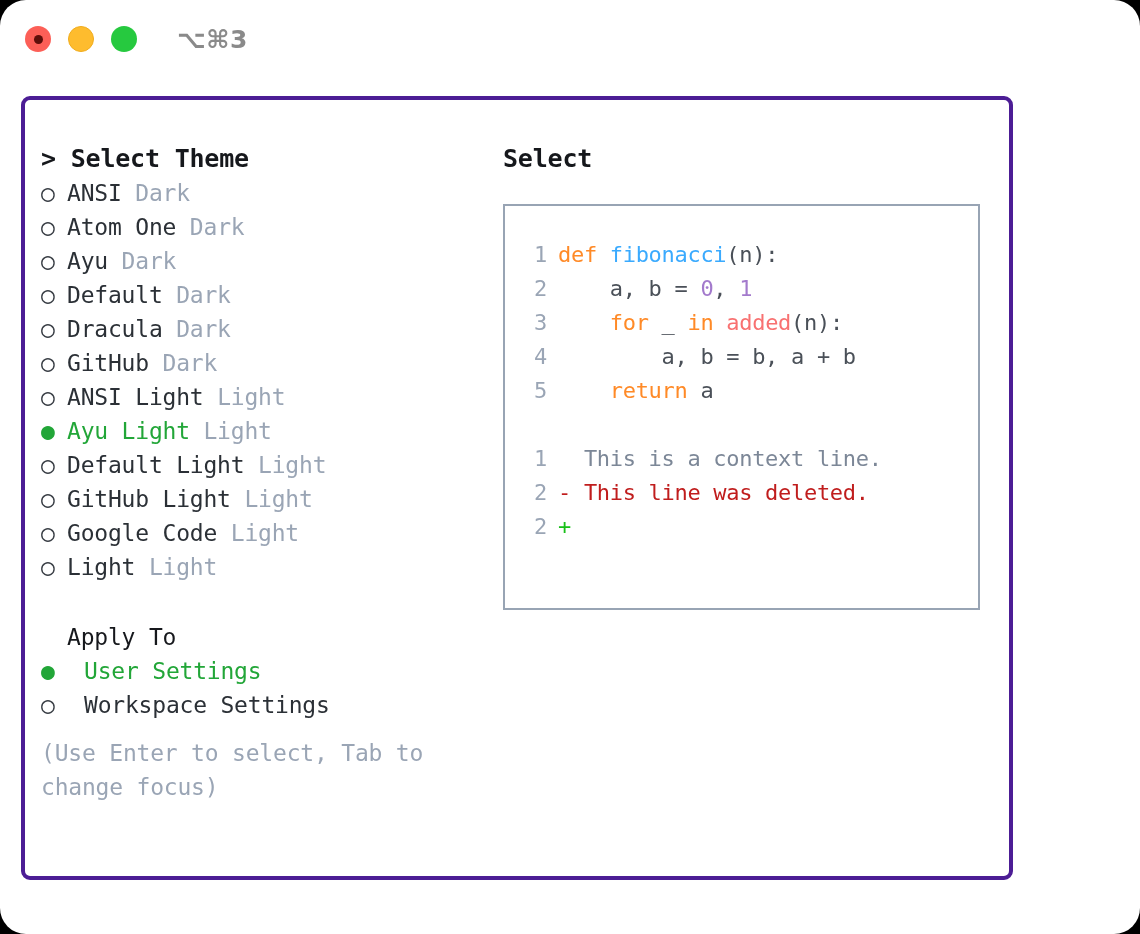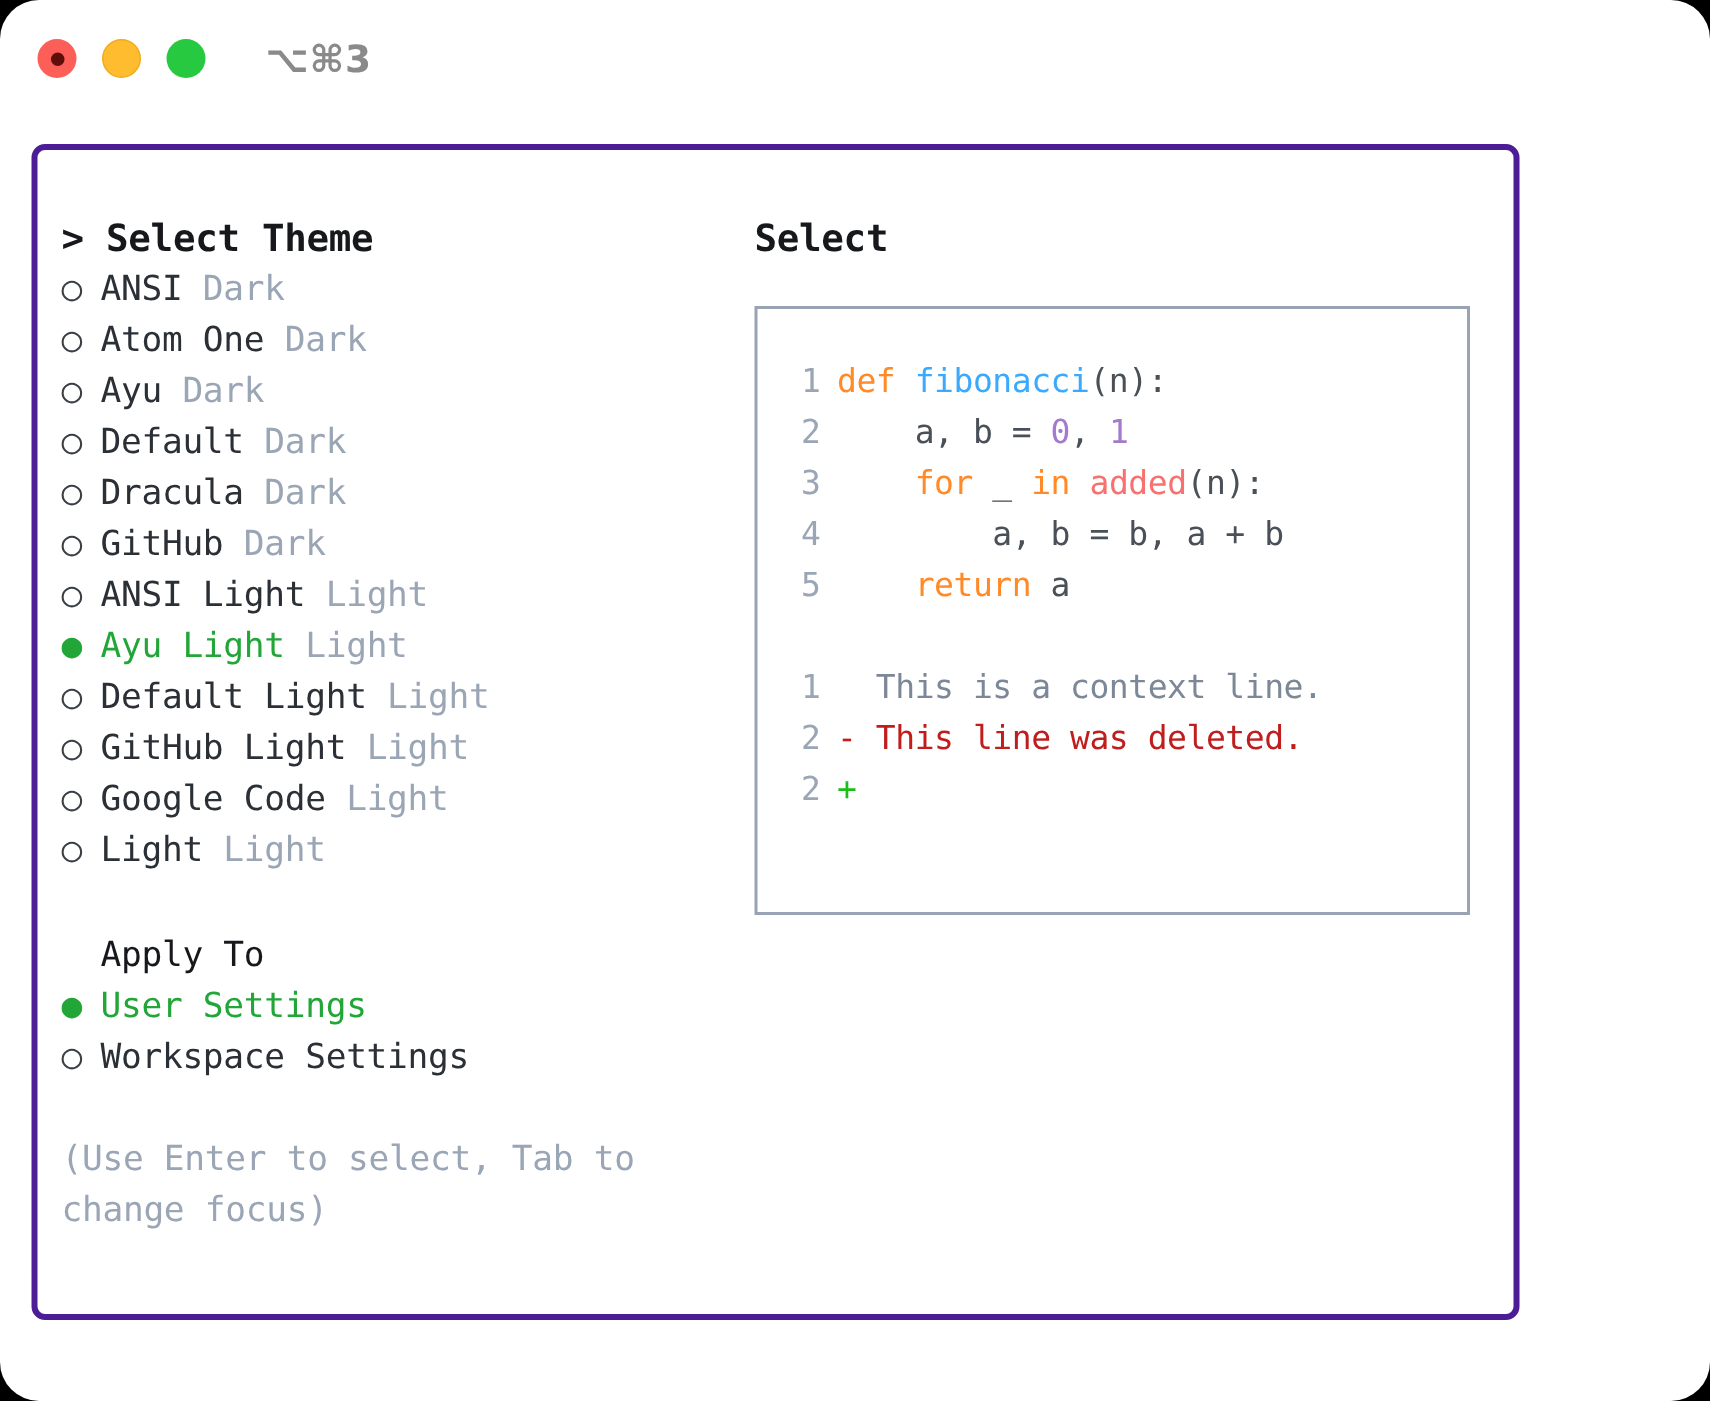--- a/index.html
+++ b/index.html
@@ -139,25 +139,25 @@
     margin-top: 21px;
   }
   .apply-row {
     display: flex;
     align-items: baseline;
     font-size: 23px;
     line-height: 34px;
     white-space: pre;
     letter-spacing: -0.2px;
   }
-  .apply-row .apply-label { color: #2b3036; }
+  .apply-row .apply-label { color: #2b3036; margin-left: 17px; }
   .apply-row.selected .apply-label { color: #22a638; }
 
   #hint {
-    margin-top: 34px;
+    margin-top: 14px;
     font-size: 23px;
     line-height: 34px;
     color: #9aa5b5;
     width: 420px;
     letter-spacing: -0.2px;
   }
 
   
   #right-col {
     position: absolute;

